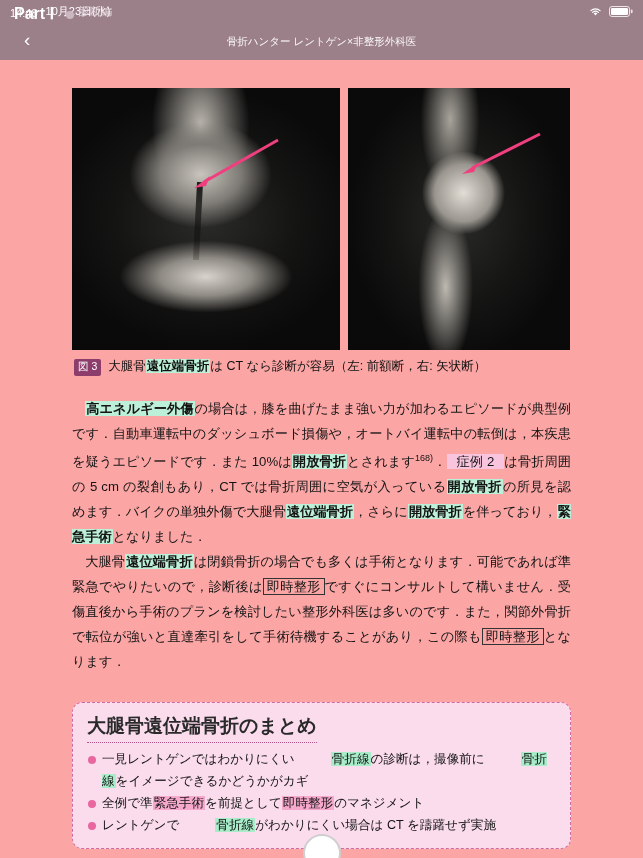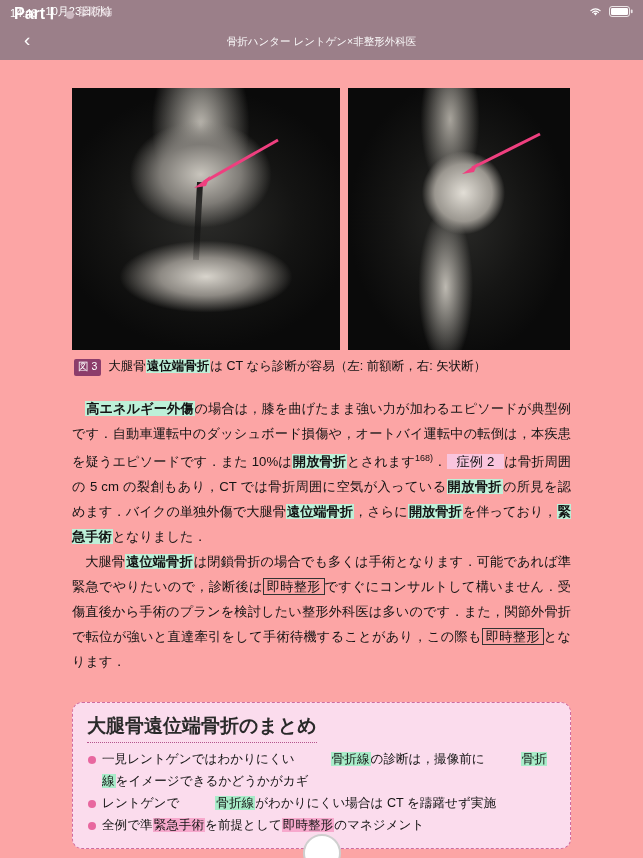--- a/index.html
+++ b/index.html
@@ -309,22 +309,22 @@
     </p>
   </div>
 
   <div class="summary">
     <div class="summary-title">大腿骨遠位端骨折のまとめ</div>
     <ul>
       <li>
         <span>一見レントゲンではわかりにくい</span><span class="hl-green-s">骨折線</span><span>の診断は，撮像前に</span><span class="hl-green-s">骨折線</span><span>をイメージできるかどうかがカギ</span>
       </li>
       <li>
+        <span>全例で準</span><span class="hl-pink-s">緊急手術</span><span>を前提として</span><span class="hl-pink-s">即時整形</span><span>のマネジメント</span>
+      </li>
+      <li>
         <span>レントゲンで</span><span class="hl-green-s">骨折線</span><span>がわかりにくい場合は CT を躊躇せず実施</span>
       </li>
-      <li>
-        <span>全例で準</span><span class="hl-pink-s">緊急手術</span><span>を前提として</span><span class="hl-pink-s">即時整形</span><span>のマネジメント</span>
-      </li>
     </ul>
   </div>
 
   <div class="home-indicator"></div>
 </div>
 
 </body></html>

